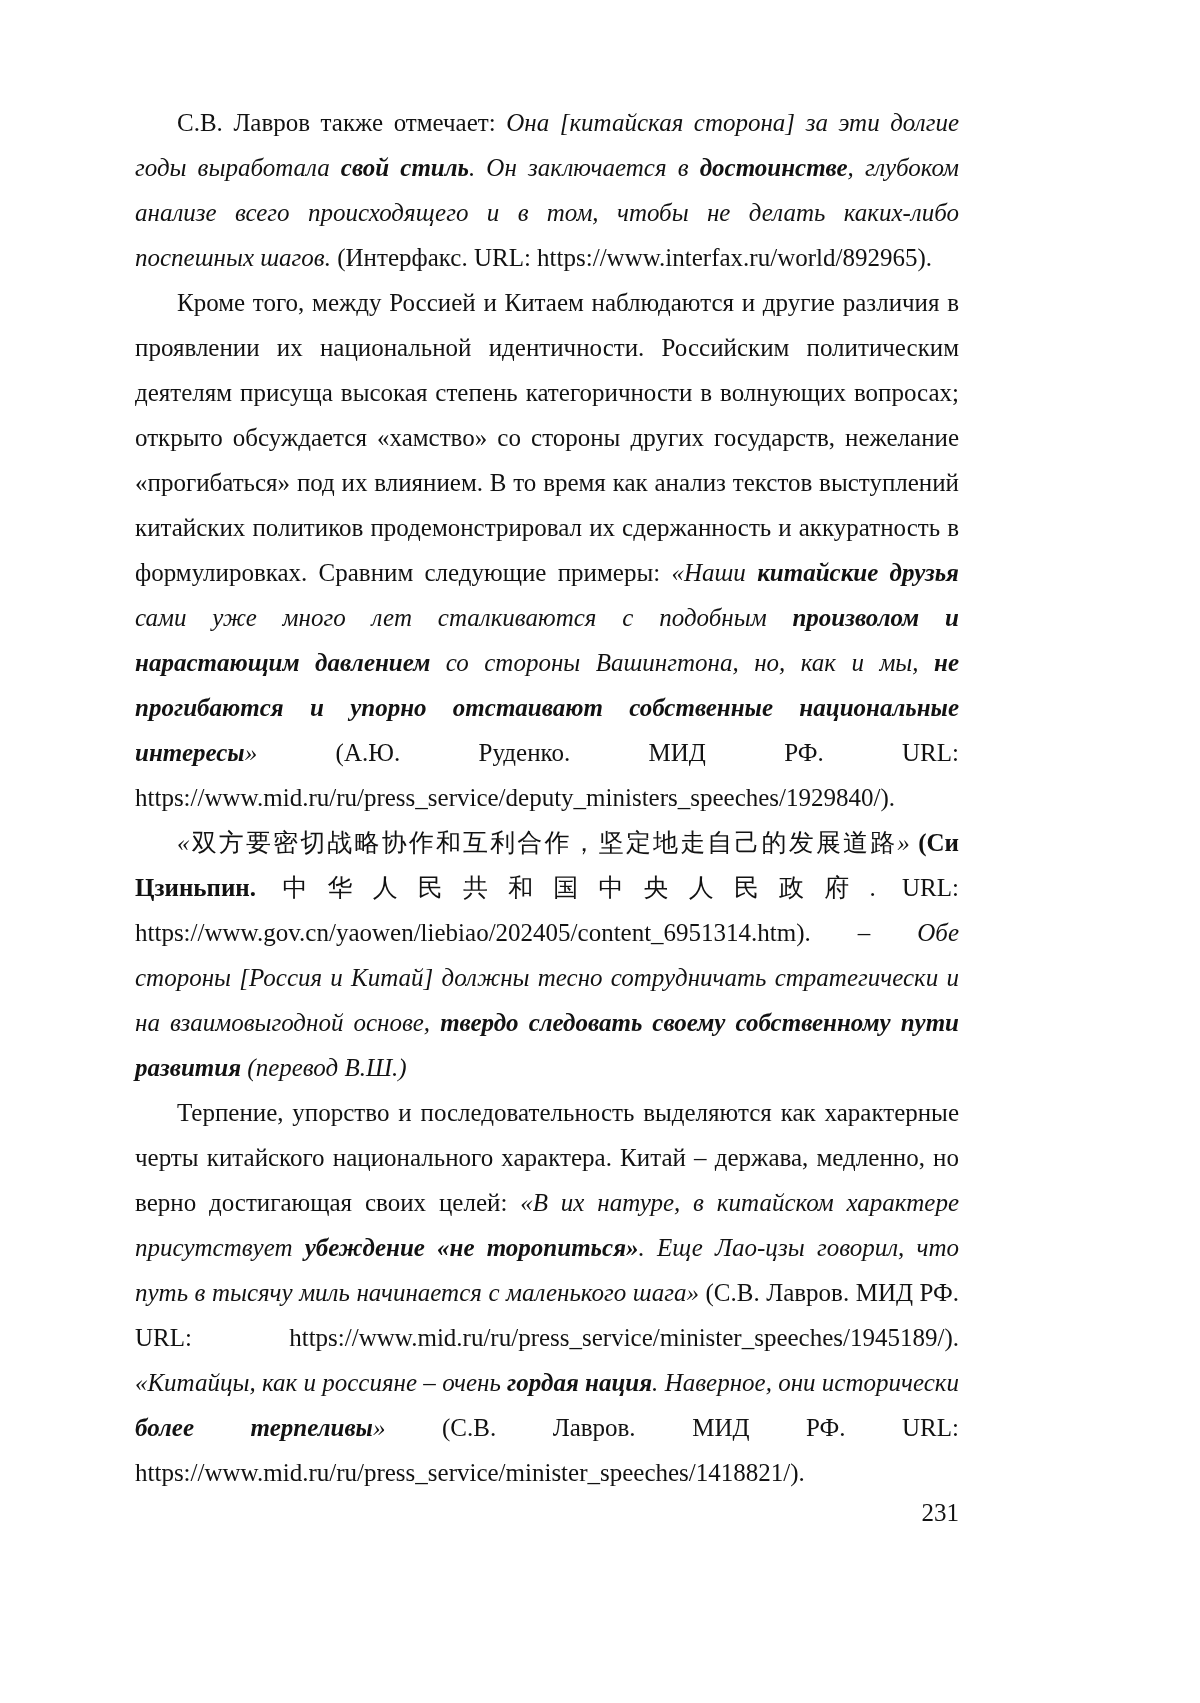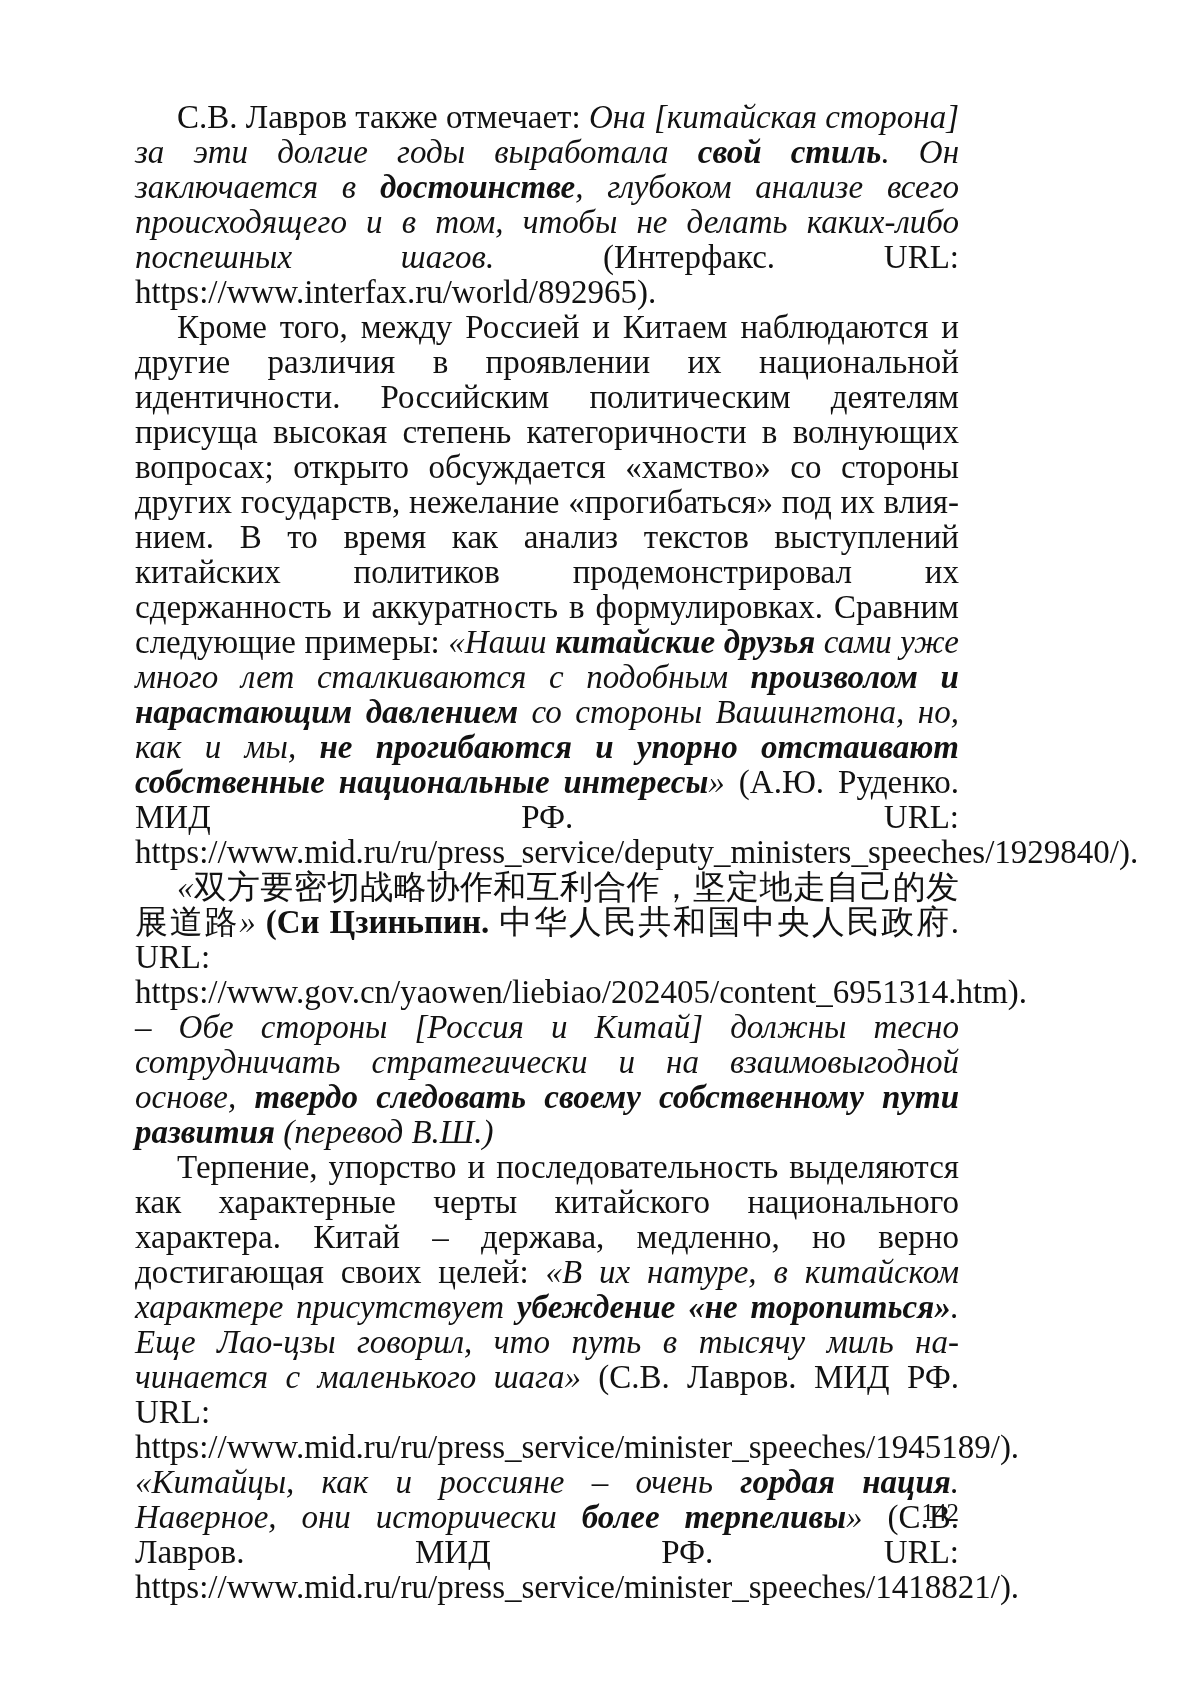--- a/index.html
+++ b/index.html
@@ -12,22 +12,22 @@
     height: 1703px;
     position: relative;
     font-family: "Liberation Serif", "DejaVu Serif", serif;
     color: #121212;
   }
   .text-block {
     position: absolute;
     left: 135px;
     top: 100px;
     width: 824px;
-    font-size: 33px;
-    line-height: 35px;
+    font-size: 25px;
+    line-height: 45px;
     text-align: justify;
     hyphens: manual;
   }
   p.para {
     margin: 0;
     padding: 0;
     text-indent: 42px;
   }
   .s-n { font-style: normal; font-weight: normal; }
   .s-i { font-style: italic; font-weight: normal; }
@@ -46,13 +46,13 @@
 </head>
 <body>
 
 <div class="text-block" id="paragraphs">
     <p class="para"><span class="s-n">С.В. Лавров также отмечает: </span><span class="s-i">Она [китайская сторона] за эти долгие годы выработала </span><span class="s-bi">свой стиль</span><span class="s-i">. Он заключается в </span><span class="s-bi">достоин­стве</span><span class="s-i">, глубоком анализе всего происходящего и в том, чтобы не де­лать каких-либо поспешных шагов.</span><span class="s-n"> (Интерфакс. URL: https://www.interfax.ru/world/892965).</span></p>
     <p class="para"><span class="s-n">Кроме того, между Россией и Китаем наблюдаются и другие различия в проявлении их национальной идентичности. Россий­ским политическим деятелям присуща высокая степень категорич­ности в волнующих вопросах; открыто обсуждается «хамство» со стороны других государств, нежелание «прогибаться» под их влия­нием. В то время как анализ текстов выступлений китайских поли­тиков продемонстрировал их сдержанность и аккуратность в фор­мулировках. Сравним следующие примеры: </span><span class="s-i">«Наши </span><span class="s-bi">китайские друзья</span><span class="s-i"> сами уже много лет сталкиваются с подобным </span><span class="s-bi">произво­лом и нарастающим давлением</span><span class="s-i"> со стороны Вашингтона, но, как и мы, </span><span class="s-bi">не прогибаются и упорно отстаивают собственные на­циональные интересы</span><span class="s-i">»</span><span class="s-n"> (А.Ю. Руденко. МИД РФ. URL: https://www.mid.ru/ru/press_service/deputy_ministers_speeches/1929840/).</span></p>
     <p class="para"><span class="s-i">«</span><span class="s-n">双方要密切战略协作和互利合作，坚定地走自己的发展道路</span><span class="s-i">»</span><span class="s-b"> (Си Цзиньпин. </span><span class="s-n">中华人民共和国中央人民政府. URL: https://www.gov.cn/yaowen/liebiao/202405/content_6951314.htm). – </span><span class="s-i">Обе стороны [Россия и Китай] должны тесно сотрудничать стра­тегически и на взаимовыгодной основе, </span><span class="s-bi">твердо следовать своему собственному пути развития</span><span class="s-i"> (перевод В.Ш.)</span></p>
     <p class="para"><span class="s-n">Терпение, упорство и последовательность выделяются как ха­рактерные черты китайского национального характера. Китай – держава, медленно, но верно достигающая своих целей: </span><span class="s-i">«В их натуре, в китайском характере присутствует </span><span class="s-bi">убеждение «не торопиться»</span><span class="s-i">. Еще Лао-цзы говорил, что путь в тысячу миль на­чинается с маленького шага»</span><span class="s-n"> (С.В. Лавров. МИД РФ. URL: https://www.mid.ru/ru/press_service/minister_speeches/1945189/). </span><span class="s-i">«Китай­цы, как и россияне – очень </span><span class="s-bi">гордая нация</span><span class="s-i">. Наверное, они историче­ски </span><span class="s-bi">более терпеливы</span><span class="s-i">»</span><span class="s-n"> (С.В. Лавров. МИД РФ. URL: https://www.mid.ru/ru/press_service/minister_speeches/1418821/).</span></p>
   </div>
 
-<div class="page-number">142</div>
+<div class="page-number">231</div>
 
 </body></html>

